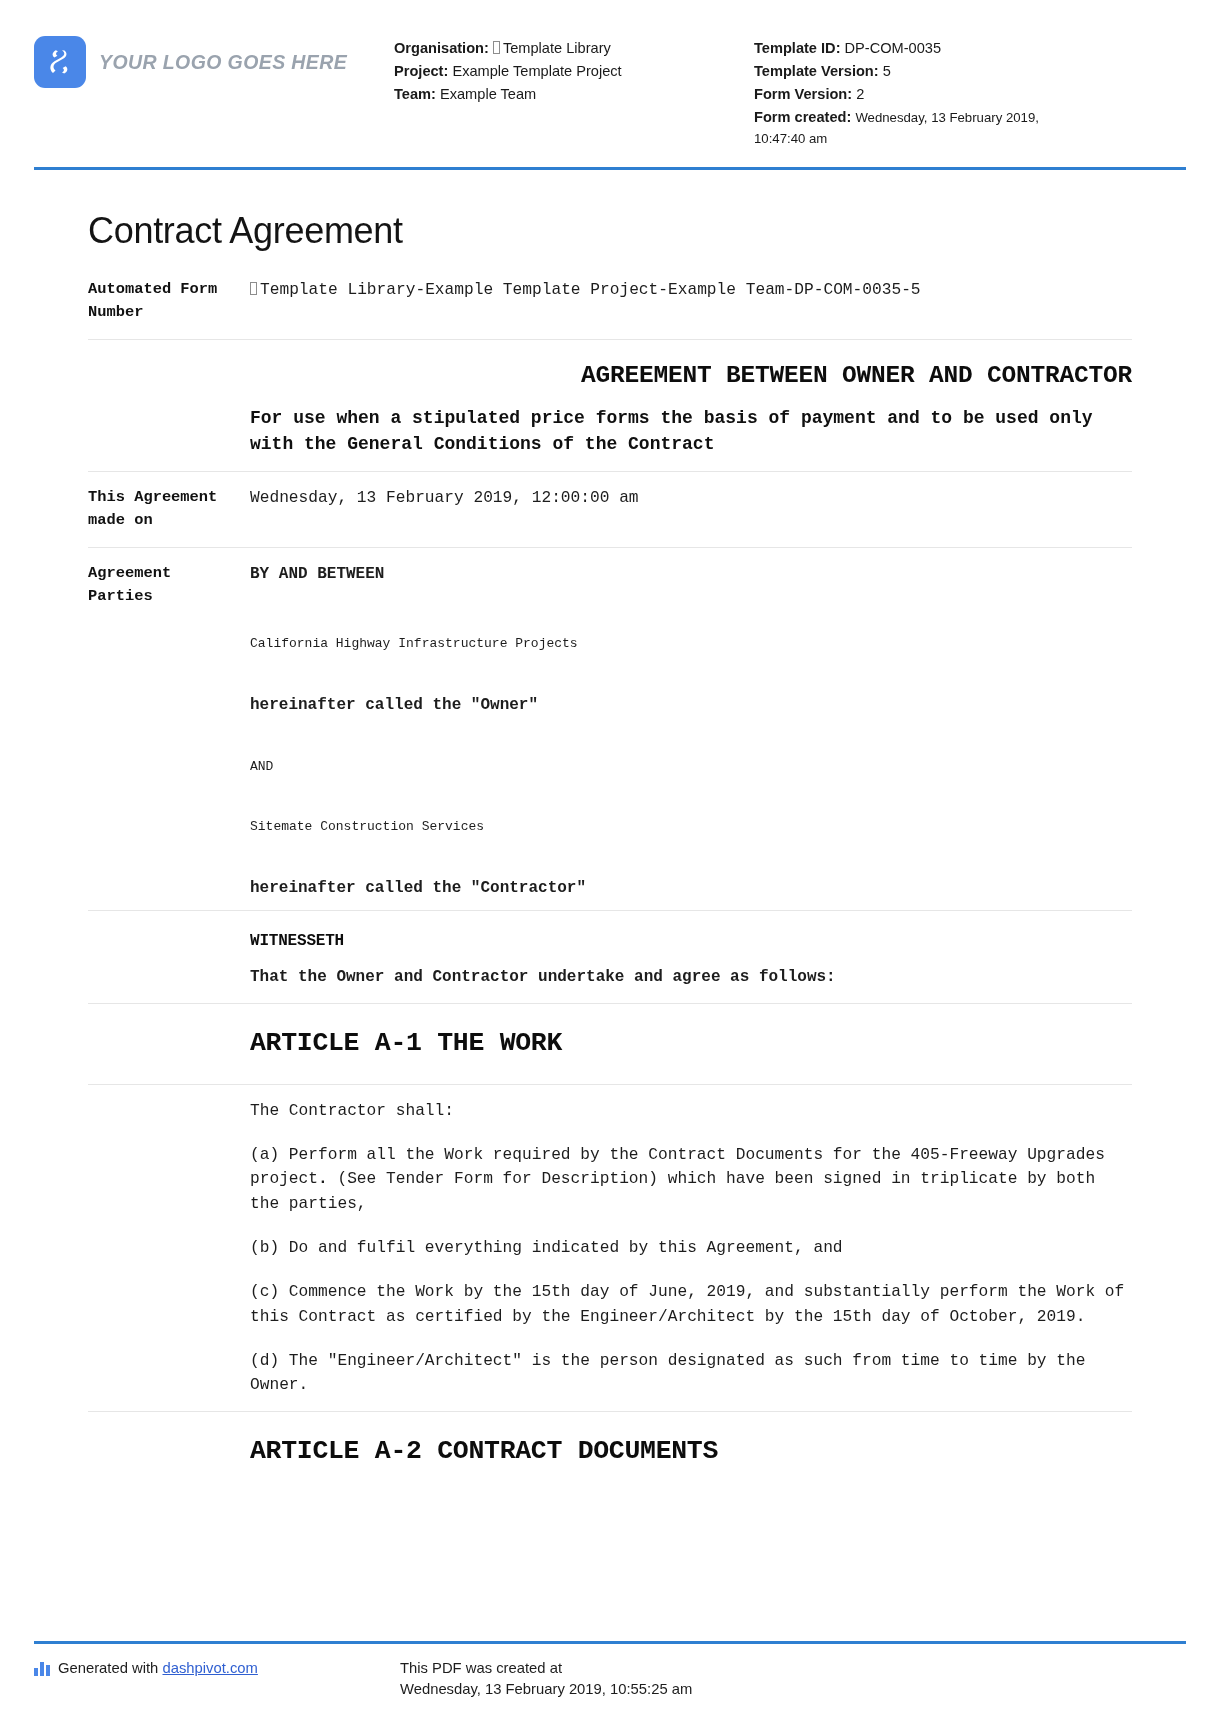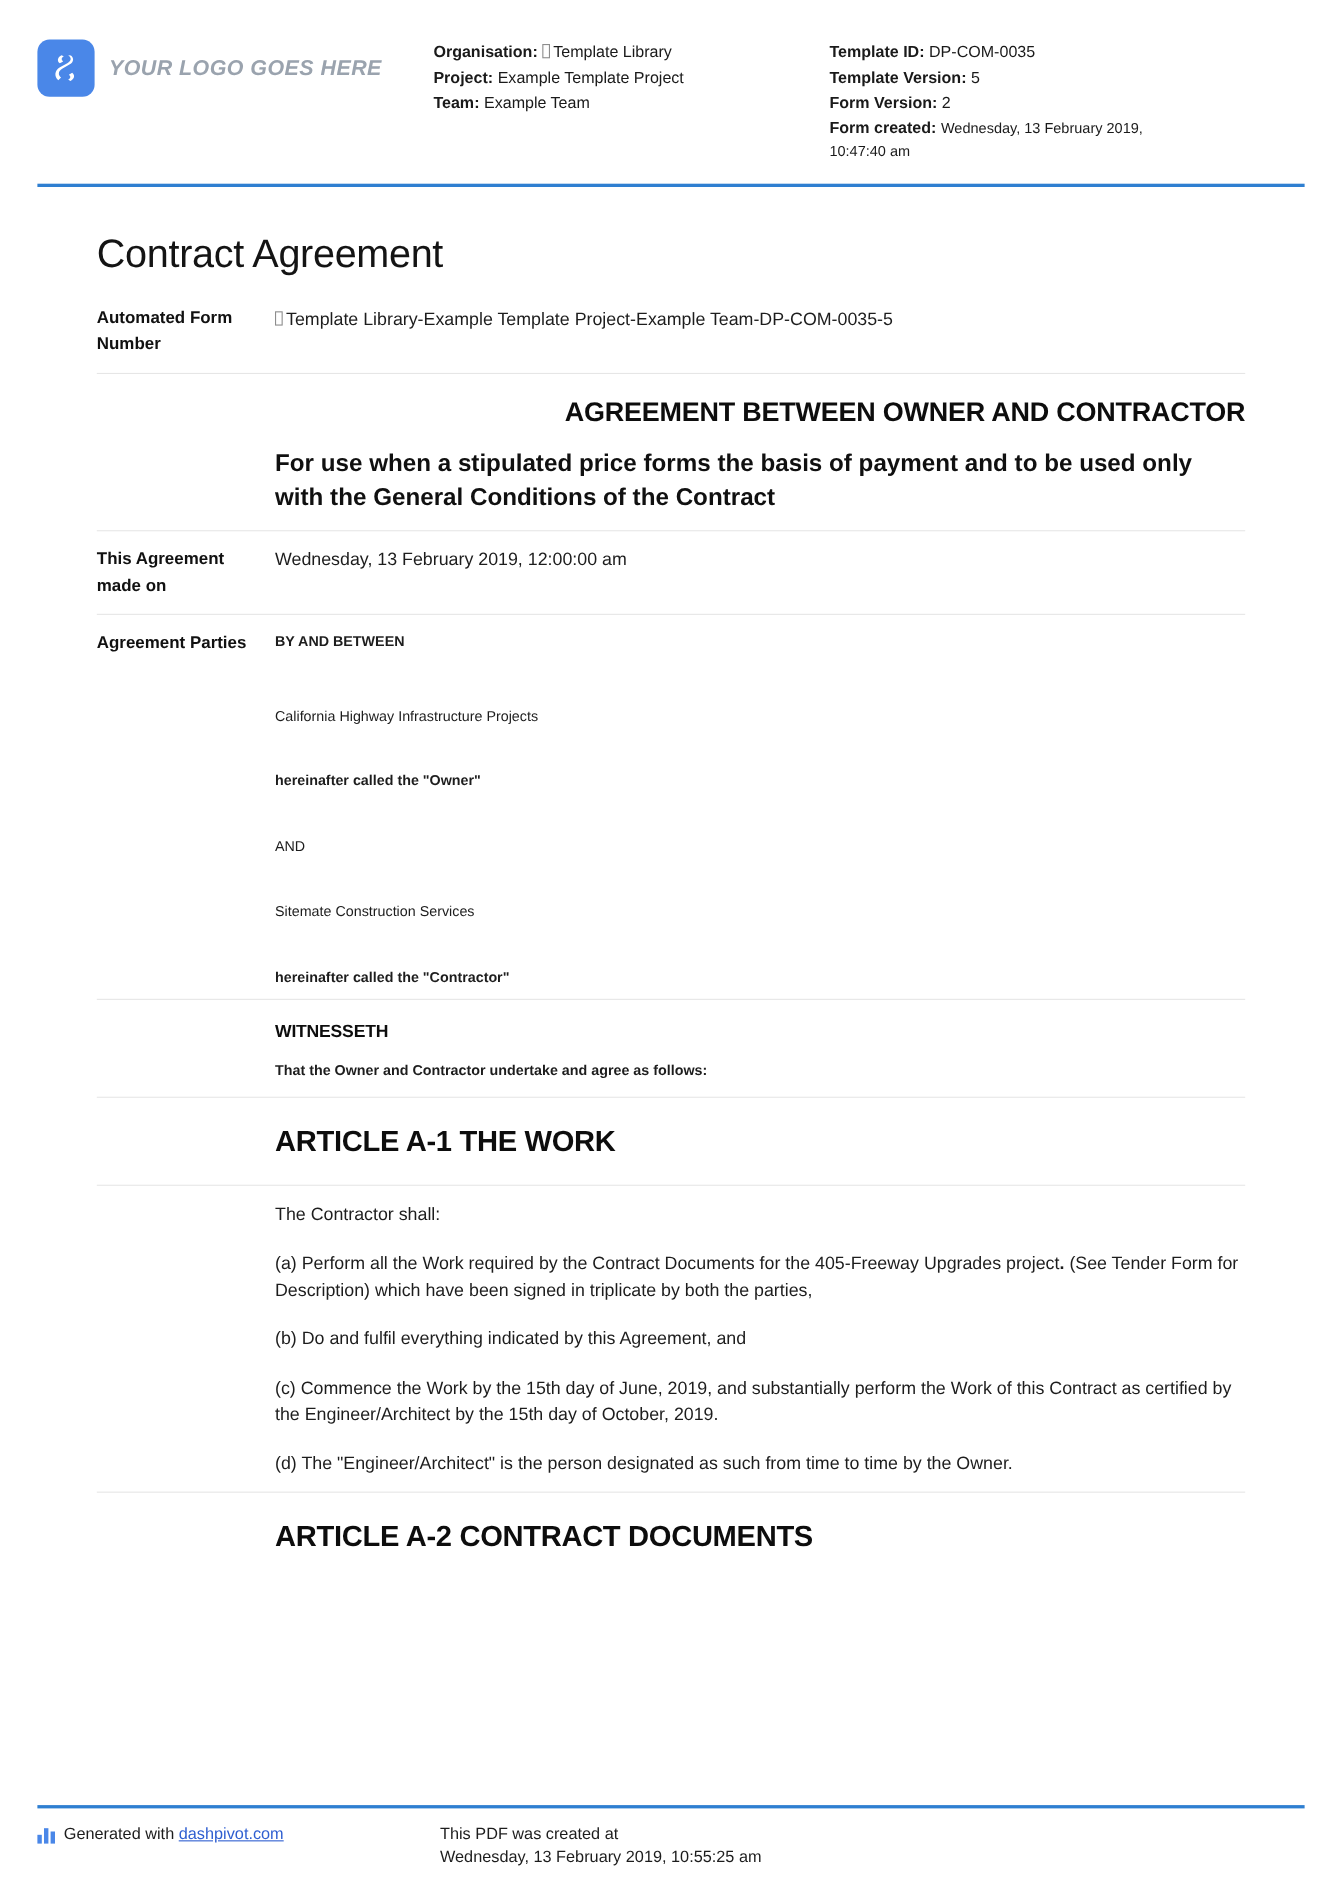--- a/index.html
+++ b/index.html
@@ -95,20 +95,21 @@
     letter-spacing: -0.3px;
     margin: 40px 0 22px 0;
     color: #141414;
   }
 
   .row {
     display: flex;
     border-top: 1px solid #e6e6e6;
     padding: 14px 0 14px 0;
     box-sizing: border-box;
+    font-family: Liberation Mono, monospace;
   }
   .row.first { border-top: none; padding-top: 4px; }
   .row-label {
     width: 162px;
     flex: 0 0 162px;
     font-weight: bold;
     font-size: 15.4px;
     line-height: 1.52;
     color: #111;
     padding-right: 10px;
@@ -124,21 +125,21 @@
 
   .h-big {
     font-size: 24.5px;
     font-weight: bold;
     letter-spacing: -0.2px;
     margin: 4px 0 10px 0;
     color: #0d0d0d;
     text-align: right;
   }
   .h-sub {
-    font-size: 22px;
+    font-size: 18px;
     font-weight: bold;
     line-height: 1.45;
     color: #101010;
     margin: 0;
   }
   .article-h {
     font-size: 26.5px;
     font-weight: bold;
     letter-spacing: -0.3px;
     margin: 6px 0 6px 0;
@@ -148,21 +149,21 @@
     font-size: 16px;
     font-weight: bold;
     letter-spacing: -0.2px;
     margin: 4px 0 12px 0;
     color: #0d0d0d;
   }
 
   .para { margin: 0 0 0 0; font-size: 16.2px; line-height: 1.5; }
   .para + .para { margin-top: 20px; }
   .plain-line { font-size: 13px; line-height: 1.5; }
-  .bold-line { font-size: 13px; font-weight: bold; line-height: 1.5; }
+  .bold-line { font-size: 16px; font-weight: bold; line-height: 1.5; }
   .gap-48 { height: 48px; }
   .gap-40 { height: 40px; }
   .b { font-weight: bold; }
 
   .row.tall-parties { padding-bottom: 10px; }
 
   
   .doc-footer {
     position: absolute;
     left: 0;

